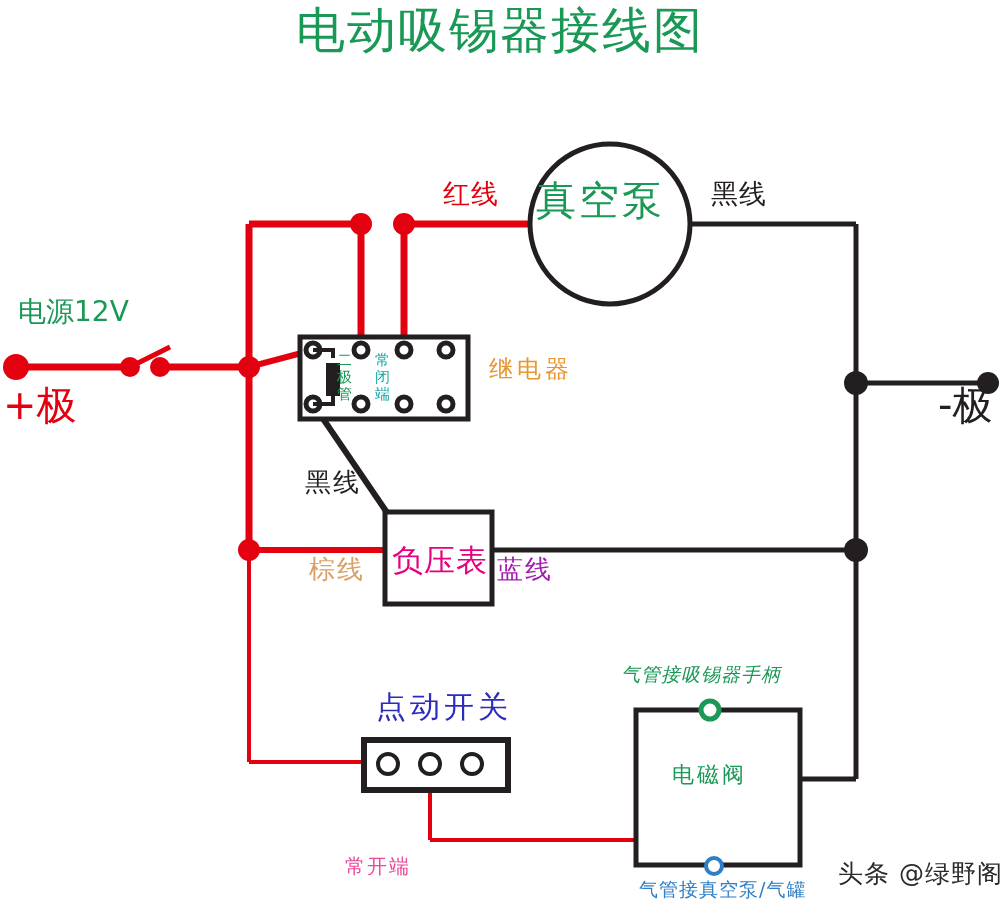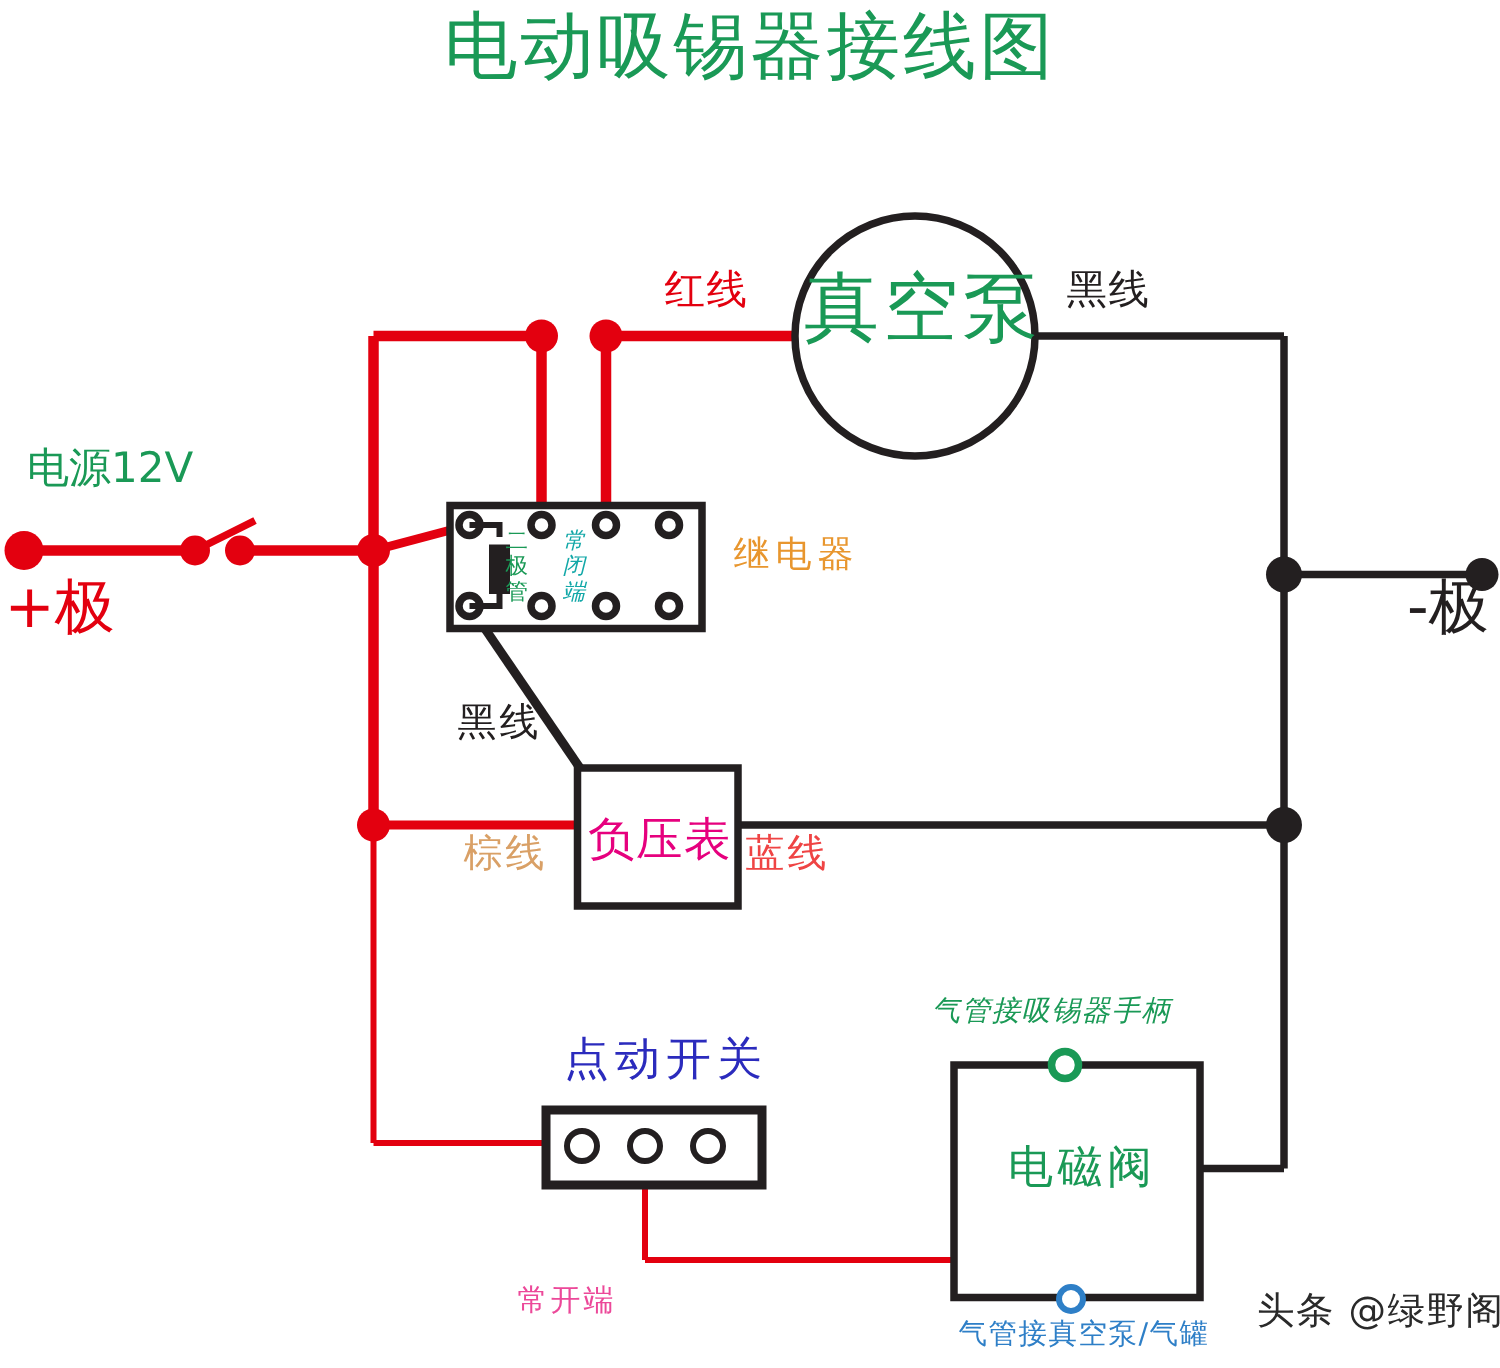--- a/index.html
+++ b/index.html
@@ -11,46 +11,46 @@
     position:relative;
   }
   #stage{position:relative;width:1000px;height:912px;background:#fff;}
   #wires{position:absolute;left:0;top:0;width:1000px;height:912px;}
   .lbl{position:absolute;white-space:nowrap;line-height:1;}
   .title{
     left:0;top:6px;width:1000px;text-align:center;
     font-size:49px;color:#1a9956;font-weight:400;
     letter-spacing:2px;
   }
-  .t-pump{left:536px;top:180px;font-size:50px;color:#1a9956;letter-spacing:3px;}
+  .t-pump{left:536px;top:180px;font-size:40px;color:#1a9956;letter-spacing:3px;}
   .t-redwire{left:443px;top:180px;font-size:27px;color:#e3000f;letter-spacing:1px;}
   .t-blackwire-top{left:711px;top:180px;font-size:27px;color:#231f20;letter-spacing:1px;}
   .t-power{left:18px;top:298px;font-size:28px;color:#1a9956;letter-spacing:0px;}
   .t-plus{left:3px;top:385px;font-size:40px;color:#e3000f;}
   .t-minus{left:938px;top:385px;font-size:40px;color:#231f20;}
   .t-relay{left:489px;top:357px;font-size:24px;color:#e8962e;letter-spacing:4px;}
   .t-diodehint{
     left:273px;top:267px;font-size:16px;color:#3fa9e8;
     line-height:19px;width:74px;white-space:normal;letter-spacing:1px;
   }
   .t-diode{
     left:336px;top:352px;font-size:15px;color:#1a9956;
     line-height:17px;width:16px;white-space:normal;text-align:right;
   }
   .t-nc{
     left:375px;top:352px;font-size:15px;color:#13a8a8;
-    line-height:17px;width:16px;white-space:normal;font-style:italic;
+    line-height:17px;width:16px;white-space:normal;
   }
   .t-blackwire-mid{left:305px;top:469px;font-size:26px;color:#231f20;letter-spacing:2px;}
   .t-gauge{left:392px;top:545px;font-size:31px;color:#e6007e;letter-spacing:1px;}
   .t-brown{left:309px;top:556px;font-size:26px;color:#d9a066;letter-spacing:2px;}
-  .t-blue{left:497px;top:556px;font-size:26px;color:#ef4444;letter-spacing:2px;}
+  .t-blue{left:497px;top:556px;font-size:26px;color:#a21caf;letter-spacing:2px;}
   .t-switch{left:376px;top:692px;font-size:30px;color:#2b2bbd;letter-spacing:4px;}
   .t-no{left:345px;top:856px;font-size:20px;color:#ec4899;letter-spacing:2px;}
-  .t-valve{left:672px;top:764px;font-size:30px;color:#1a9956;letter-spacing:3px;}
+  .t-valve{left:672px;top:764px;font-size:22px;color:#1a9956;letter-spacing:3px;}
   .t-pipe-top{left:621px;top:665px;font-size:19px;color:#1a9956;letter-spacing:1px;font-style:italic;}
   .t-pipe-bot{left:639px;top:880px;font-size:19px;color:#2e7fc7;letter-spacing:1px;}
   .t-watermark{left:838px;top:861px;font-size:25px;color:#2a2a2a;letter-spacing:1px;}
 </style>
 </head>
 <body>
 
 <div id="stage">
 
   <svg id="wires" viewBox="0 0 1000 912">

